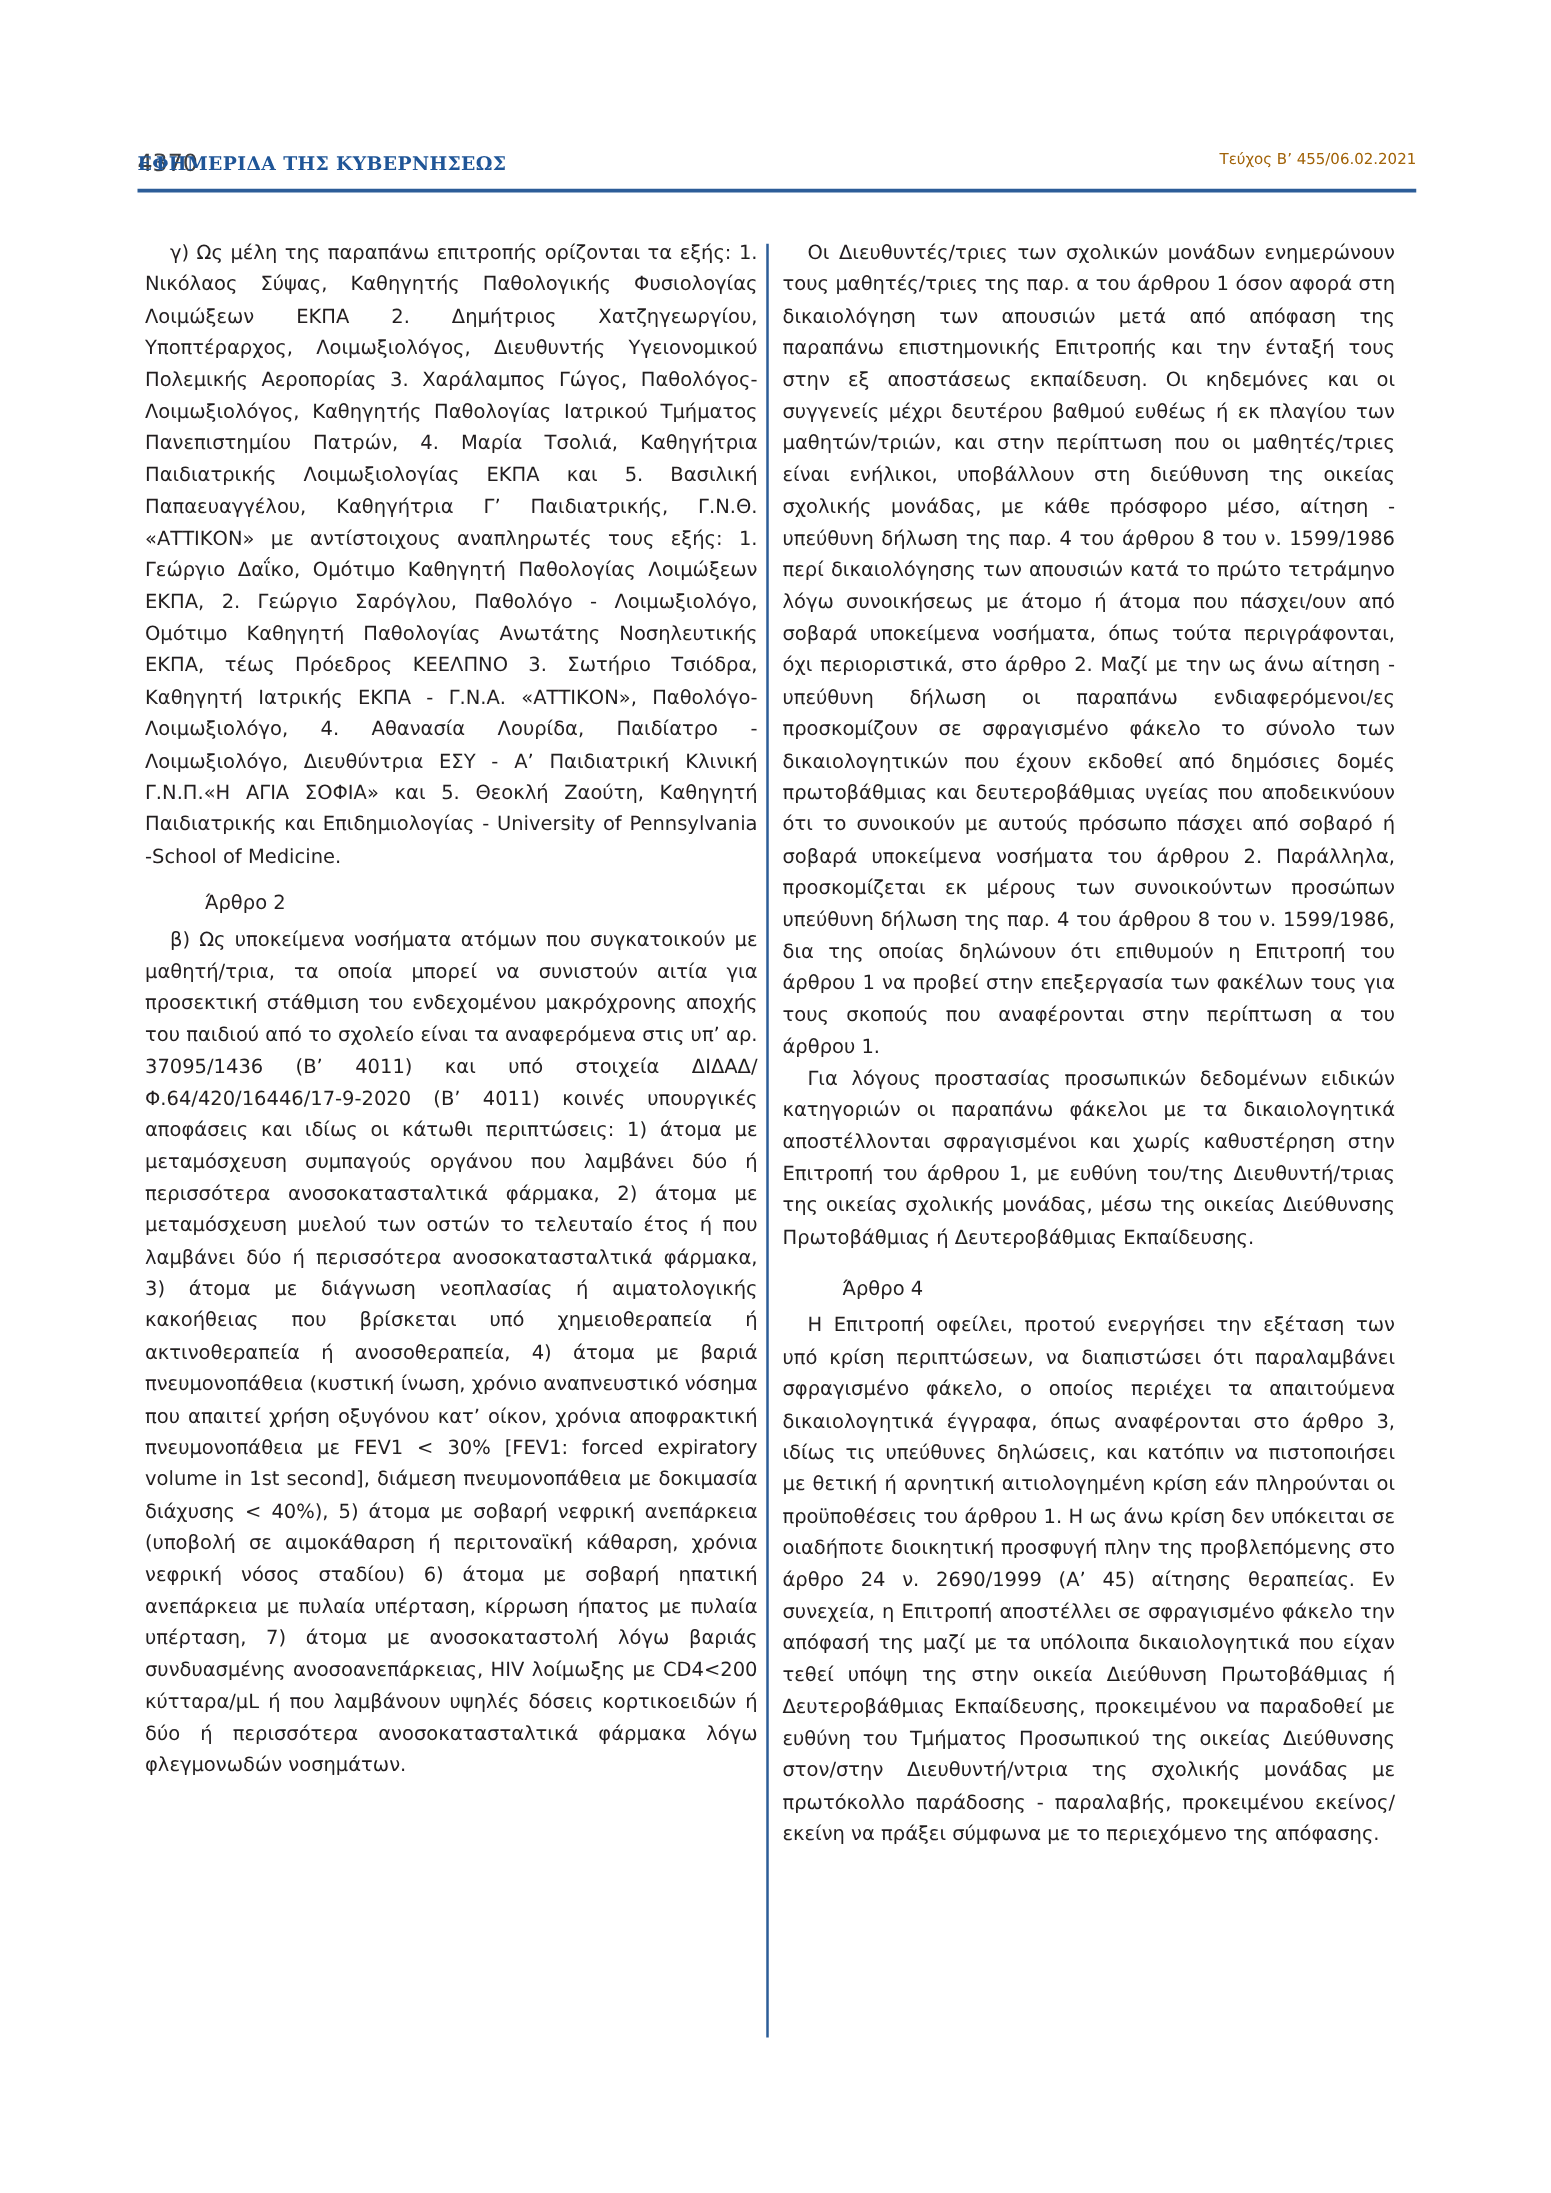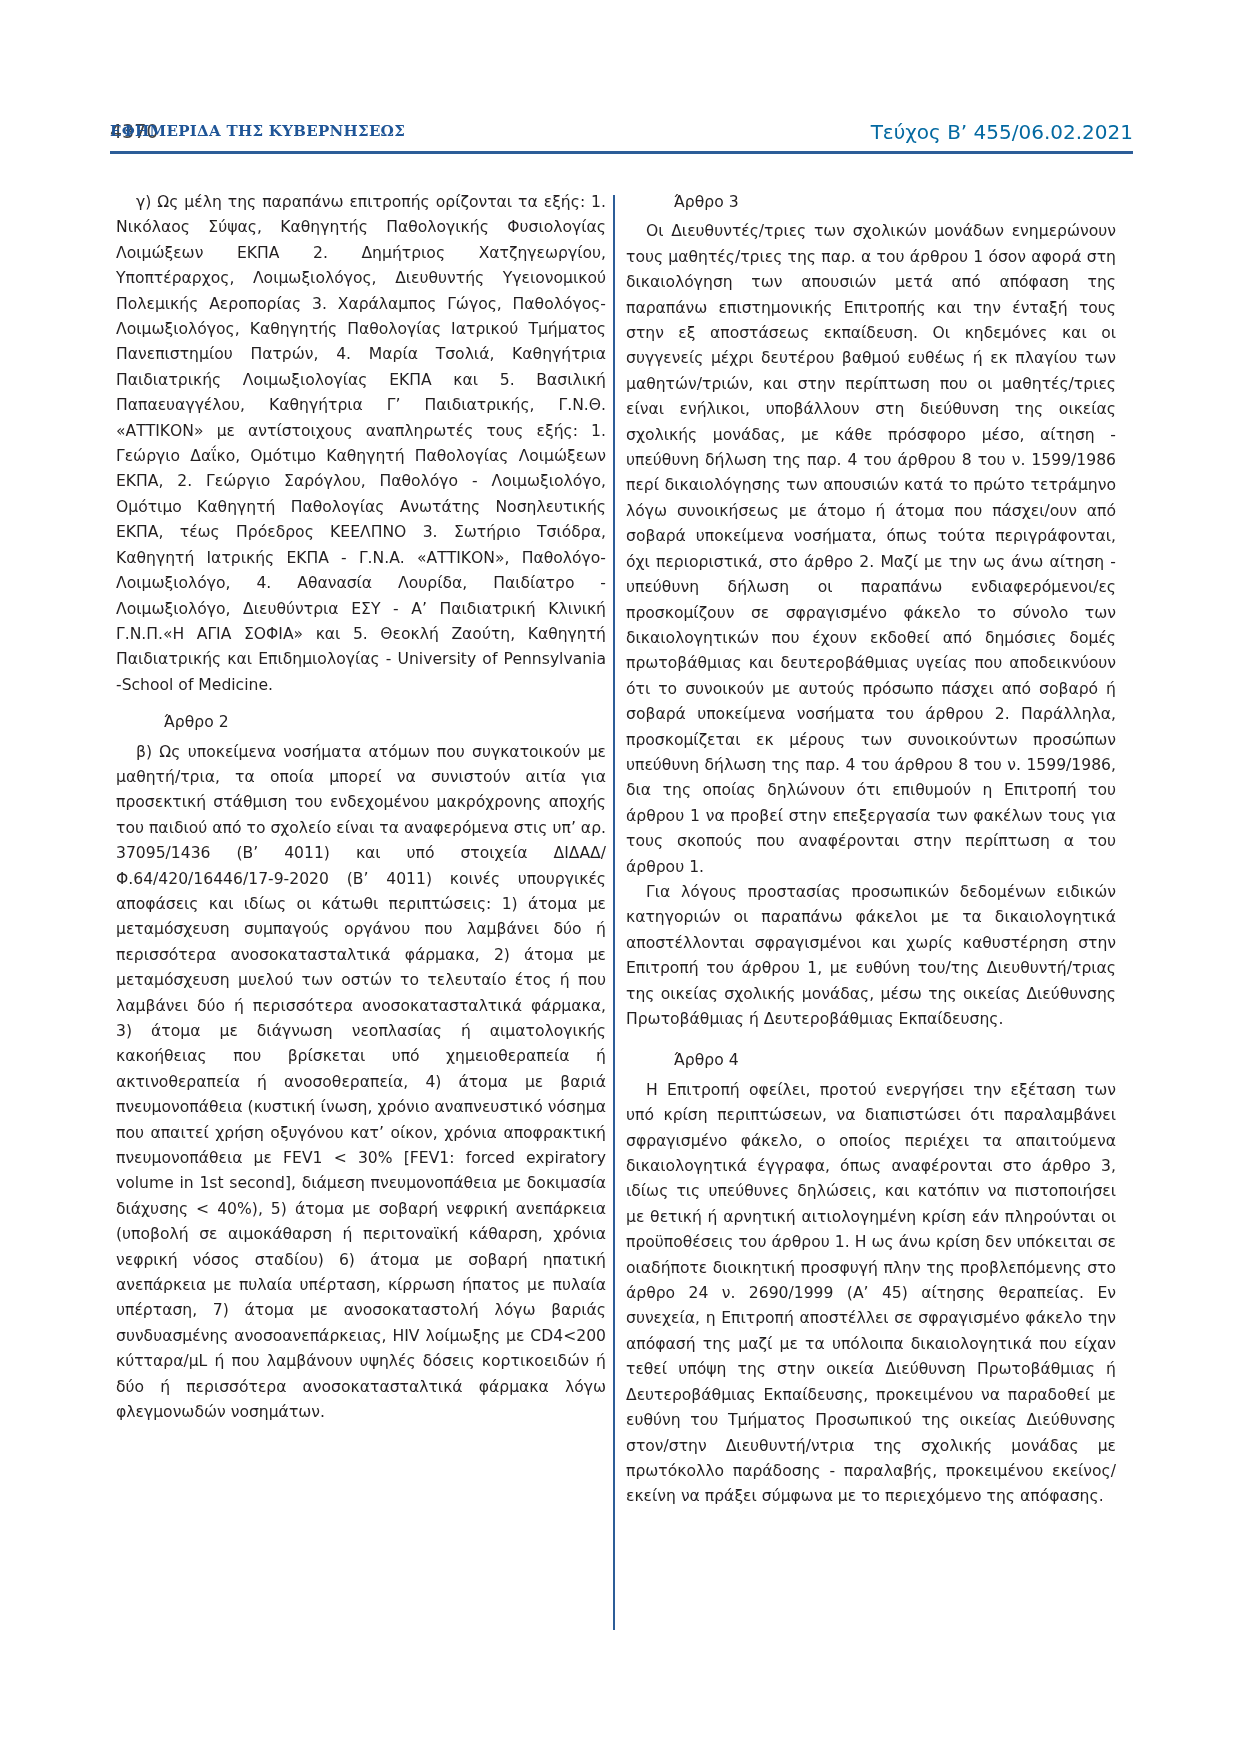--- a/index.html
+++ b/index.html
@@ -3,21 +3,21 @@
 <meta charset="utf-8">
 <style>
   html, body { margin: 0; padding: 0; background: #ffffff; }
   body { width: 1241px; height: 1754px; position: relative; overflow: hidden;
          font-family: "DejaVu Sans", "Liberation Sans", sans-serif; color: #231f20; }
   .header { position: absolute; left: 110px; top: 120px; width: 1023px; height: 30px; }
   .page-num { position: absolute; left: 0; top: 0; font-size: 19px; color: #404040; }
   .gazette { position: absolute; left: 0; right: 0; top: 2px; text-align: left;
              font-family: "DejaVu Serif", "Liberation Serif", serif; font-weight: bold;
              font-size: 15px; color: #1f5597; letter-spacing: 0.3px; }
-  .issue { position: absolute; right: 0; top: 0; font-size: 20px; color: #0369a1; }
+  .issue { position: absolute; right: 0; top: 0; font-size: 12px; color: #a16207; }
   .rule { position: absolute; left: 110px; top: 151px; width: 1023px; height: 3px; background: #2c5d98; }
   .col { position: absolute; top: 190px; font-size: 15.6px; line-height: 25.4px; text-align: justify; }
   .col-left { left: 116px; width: 490px; }
   .col-right { left: 626px; width: 490px; }
   .divider { position: absolute; left: 613px; top: 195px; width: 2px; height: 1435px; background: #2c5d98; }
   p { margin: 0; text-indent: 20px; hyphens: manual; }
   p.noindent { text-indent: 0; }
   .art { margin: 12px 0 4px 0; text-indent: 48px; }
   .art.first { margin-top: 0; }
 </style>
@@ -33,18 +33,17 @@
 
 <div class="col col-left">
   <p>γ) Ως μέλη της παραπάνω επιτροπής ορίζονται τα εξής: 1. Νικόλαος Σύψας, Καθηγητής Παθολογικής Φυσιολογίας Λοιμώξεων ΕΚΠΑ 2. Δημήτριος Χατζηγεωργίου, Υποπτέραρχος, Λοιμωξιολόγος, Διευθυντής Υγειονομικού Πολεμικής Αεροπορίας 3. Χαράλαμπος Γώγος, Παθολόγος-Λοιμωξιολόγος, Καθηγητής Παθολογίας Ιατρικού Τμήματος Πανεπιστημίου Πατρών, 4. Μαρία Τσολιά, Καθηγήτρια Παιδιατρικής Λοιμωξιολογίας ΕΚΠΑ και 5. Βασιλική Παπαευαγγέλου, Καθηγήτρια Γ’ Παιδιατρικής, Γ.Ν.Θ. «ΑΤΤΙΚΟΝ» με αντίστοιχους αναπληρωτές τους εξής: 1. Γεώργιο Δαΐκο, Ομότιμο Καθηγητή Παθολογίας Λοιμώξεων ΕΚΠΑ, 2. Γεώργιο Σαρόγλου, Παθολόγο - Λοιμωξιολόγο, Ομότιμο Καθηγητή Παθολογίας Ανωτάτης Νοσηλευτικής ΕΚΠΑ, τέως Πρόεδρος ΚΕΕΛΠΝΟ 3. Σωτήριο Τσιόδρα, Καθηγητή Ιατρικής ΕΚΠΑ - Γ.Ν.Α. «ΑΤΤΙΚΟΝ», Παθολόγο-Λοιμωξιολόγο, 4. Αθανασία Λουρίδα, Παιδίατρο - Λοιμωξιολόγο, Διευθύντρια ΕΣΥ - Α’ Παιδιατρική Κλινική Γ.Ν.Π.«Η ΑΓΙΑ ΣΟΦΙΑ» και 5. Θεοκλή Ζαούτη, Καθηγητή Παιδιατρικής και Επιδημιολογίας - University of Pennsylvania -School of Medicine.</p>
   <p class="art">Άρθρο 2</p>
   <p>β) Ως υποκείμενα νοσήματα ατόμων που συγκατοικούν με μαθητή/τρια, τα οποία μπορεί να συνιστούν αιτία για προσεκτική στάθμιση του ενδεχομένου μακρόχρονης αποχής του παιδιού από το σχολείο είναι τα αναφερόμενα στις υπ’ αρ. 37095/1436 (Β’ 4011) και υπό στοιχεία ΔΙΔΑΔ/Φ.64/420/16446/17-9-2020 (Β’ 4011) κοινές υπουργικές αποφάσεις και ιδίως οι κάτωθι περιπτώσεις: 1) άτομα με μεταμόσχευση συμπαγούς οργάνου που λαμβάνει δύο ή περισσότερα ανοσοκατασταλτικά φάρμακα, 2) άτομα με μεταμόσχευση μυελού των οστών το τελευταίο έτος ή που λαμβάνει δύο ή περισσότερα ανοσοκατασταλτικά φάρμακα, 3) άτομα με διάγνωση νεοπλασίας ή αιματολογικής κακοήθειας που βρίσκεται υπό χημειοθεραπεία ή ακτινοθεραπεία ή ανοσοθεραπεία, 4) άτομα με βαριά πνευμονοπάθεια (κυστική ίνωση, χρόνιο αναπνευστικό νόσημα που απαιτεί χρήση οξυγόνου κατ’ οίκον, χρόνια αποφρακτική πνευμονοπάθεια με FEV1 &lt; 30% [FEV1: forced expiratory volume in 1st second], διάμεση πνευμονοπάθεια με δοκιμασία διάχυσης &lt; 40%), 5) άτομα με σοβαρή νεφρική ανεπάρκεια (υποβολή σε αιμοκάθαρση ή περιτοναϊκή κάθαρση, χρόνια νεφρική νόσος σταδίου) 6) άτομα με σοβαρή ηπατική ανεπάρκεια με πυλαία υπέρταση, κίρρωση ήπατος με πυλαία υπέρταση, 7) άτομα με ανοσοκαταστολή λόγω βαριάς συνδυασμένης ανοσοανεπάρκειας, HIV λοίμωξης με CD4&lt;200 κύτταρα/μL ή που λαμβάνουν υψηλές δόσεις κορτικοειδών ή δύο ή περισσότερα ανοσοκατασταλτικά φάρμακα λόγω φλεγμονωδών νοσημάτων.</p>
 </div>
 
 <div class="divider"></div>
 
 <div class="col col-right">
-  <p class="art first">Άρθρο 3</p>
   <p>Οι Διευθυντές/τριες των σχολικών μονάδων ενημερώνουν τους μαθητές/τριες της παρ. α του άρθρου 1 όσον αφορά στη δικαιολόγηση των απουσιών μετά από απόφαση της παραπάνω επιστημονικής Επιτροπής και την ένταξή τους στην εξ αποστάσεως εκπαίδευση. Οι κηδεμόνες και οι συγγενείς μέχρι δευτέρου βαθμού ευθέως ή εκ πλαγίου των μαθητών/τριών, και στην περίπτωση που οι μαθητές/τριες είναι ενήλικοι, υποβάλλουν στη διεύθυνση της οικείας σχολικής μονάδας, με κάθε πρόσφορο μέσο, αίτηση - υπεύθυνη δήλωση της παρ. 4 του άρθρου 8 του ν. 1599/1986 περί δικαιολόγησης των απουσιών κατά το πρώτο τετράμηνο λόγω συνοικήσεως με άτομο ή άτομα που πάσχει/ουν από σοβαρά υποκείμενα νοσήματα, όπως τούτα περιγράφονται, όχι περιοριστικά, στο άρθρο 2. Μαζί με την ως άνω αίτηση - υπεύθυνη δήλωση οι παραπάνω ενδιαφερόμενοι/ες προσκομίζουν σε σφραγισμένο φάκελο το σύνολο των δικαιολογητικών που έχουν εκδοθεί από δημόσιες δομές πρωτοβάθμιας και δευτεροβάθμιας υγείας που αποδεικνύουν ότι το συνοικούν με αυτούς πρόσωπο πάσχει από σοβαρό ή σοβαρά υποκείμενα νοσήματα του άρθρου 2. Παράλληλα, προσκομίζεται εκ μέρους των συνοικούντων προσώπων υπεύθυνη δήλωση της παρ. 4 του άρθρου 8 του ν. 1599/1986, δια της οποίας δηλώνουν ότι επιθυμούν η Επιτροπή του άρθρου 1 να προβεί στην επεξεργασία των φακέλων τους για τους σκοπούς που αναφέρονται στην περίπτωση α του άρθρου 1.</p>
   <p>Για λόγους προστασίας προσωπικών δεδομένων ειδικών κατηγοριών οι παραπάνω φάκελοι με τα δικαιολογητικά αποστέλλονται σφραγισμένοι και χωρίς καθυστέρηση στην Επιτροπή του άρθρου 1, με ευθύνη του/της Διευθυντή/τριας της οικείας σχολικής μονάδας, μέσω της οικείας Διεύθυνσης Πρωτοβάθμιας ή Δευτεροβάθμιας Εκπαίδευσης.</p>
   <p class="art" style="margin-top:16px">Άρθρο 4</p>
   <p>Η Επιτροπή οφείλει, προτού ενεργήσει την εξέταση των υπό κρίση περιπτώσεων, να διαπιστώσει ότι παραλαμβάνει σφραγισμένο φάκελο, ο οποίος περιέχει τα απαιτούμενα δικαιολογητικά έγγραφα, όπως αναφέρονται στο άρθρο 3, ιδίως τις υπεύθυνες δηλώσεις, και κατόπιν να πιστοποιήσει με θετική ή αρνητική αιτιολογημένη κρίση εάν πληρούνται οι προϋποθέσεις του άρθρου 1. Η ως άνω κρίση δεν υπόκειται σε οιαδήποτε διοικητική προσφυγή πλην της προβλεπόμενης στο άρθρο 24 ν. 2690/1999 (Α’ 45) αίτησης θεραπείας. Εν συνεχεία, η Επιτροπή αποστέλλει σε σφραγισμένο φάκελο την απόφασή της μαζί με τα υπόλοιπα δικαιολογητικά που είχαν τεθεί υπόψη της στην οικεία Διεύθυνση Πρωτοβάθμιας ή Δευτεροβάθμιας Εκπαίδευσης, προκειμένου να παραδοθεί με ευθύνη του Τμήματος Προσωπικού της οικείας Διεύθυνσης στον/στην Διευθυντή/ντρια της σχολικής μονάδας με πρωτόκολλο παράδοσης - παραλαβής, προκειμένου εκείνος/εκείνη να πράξει σύμφωνα με το περιεχόμενο της απόφασης.</p>
 </div>
 
 </body></html>

